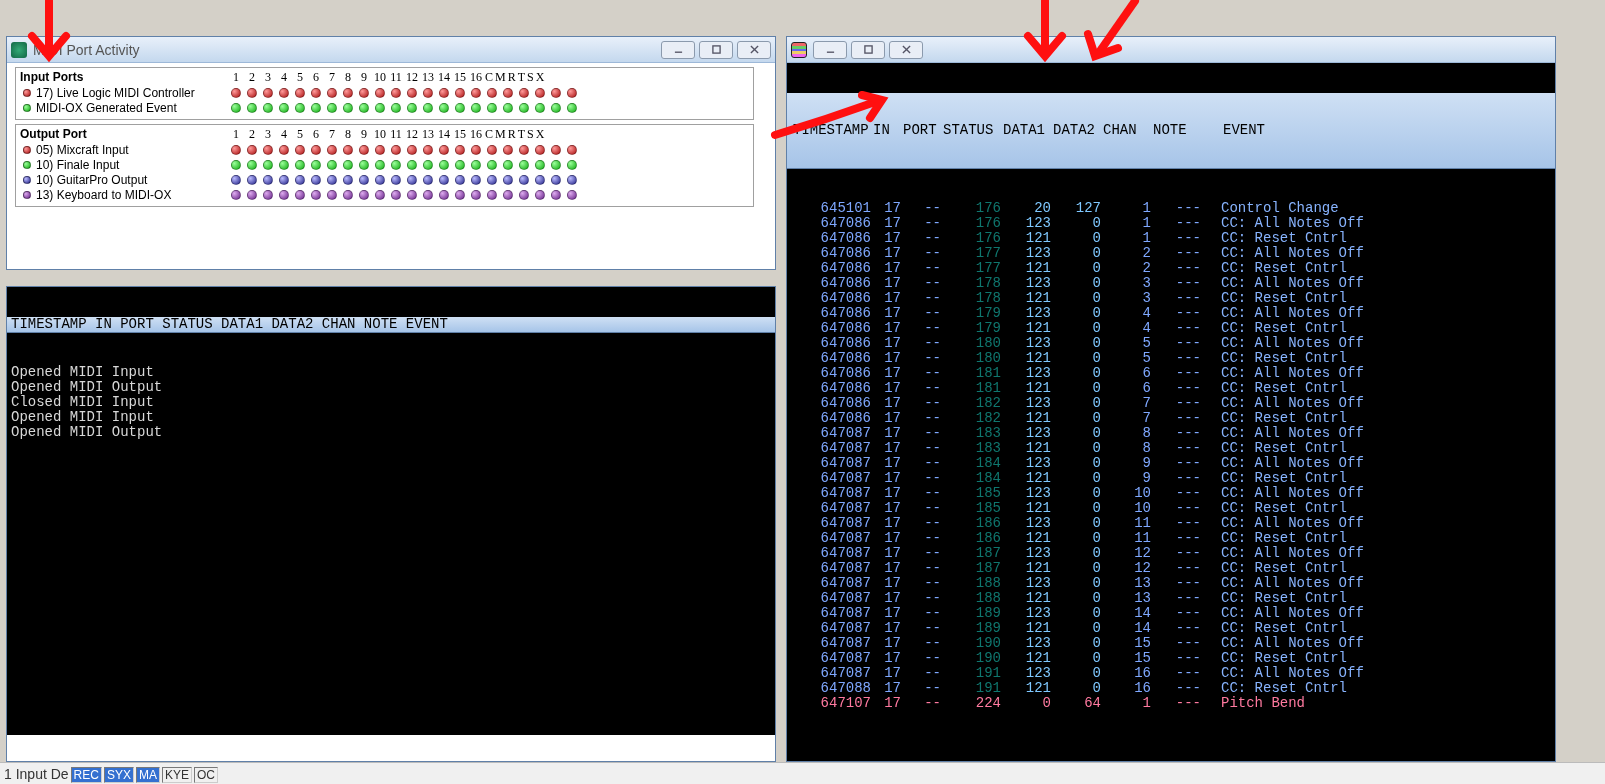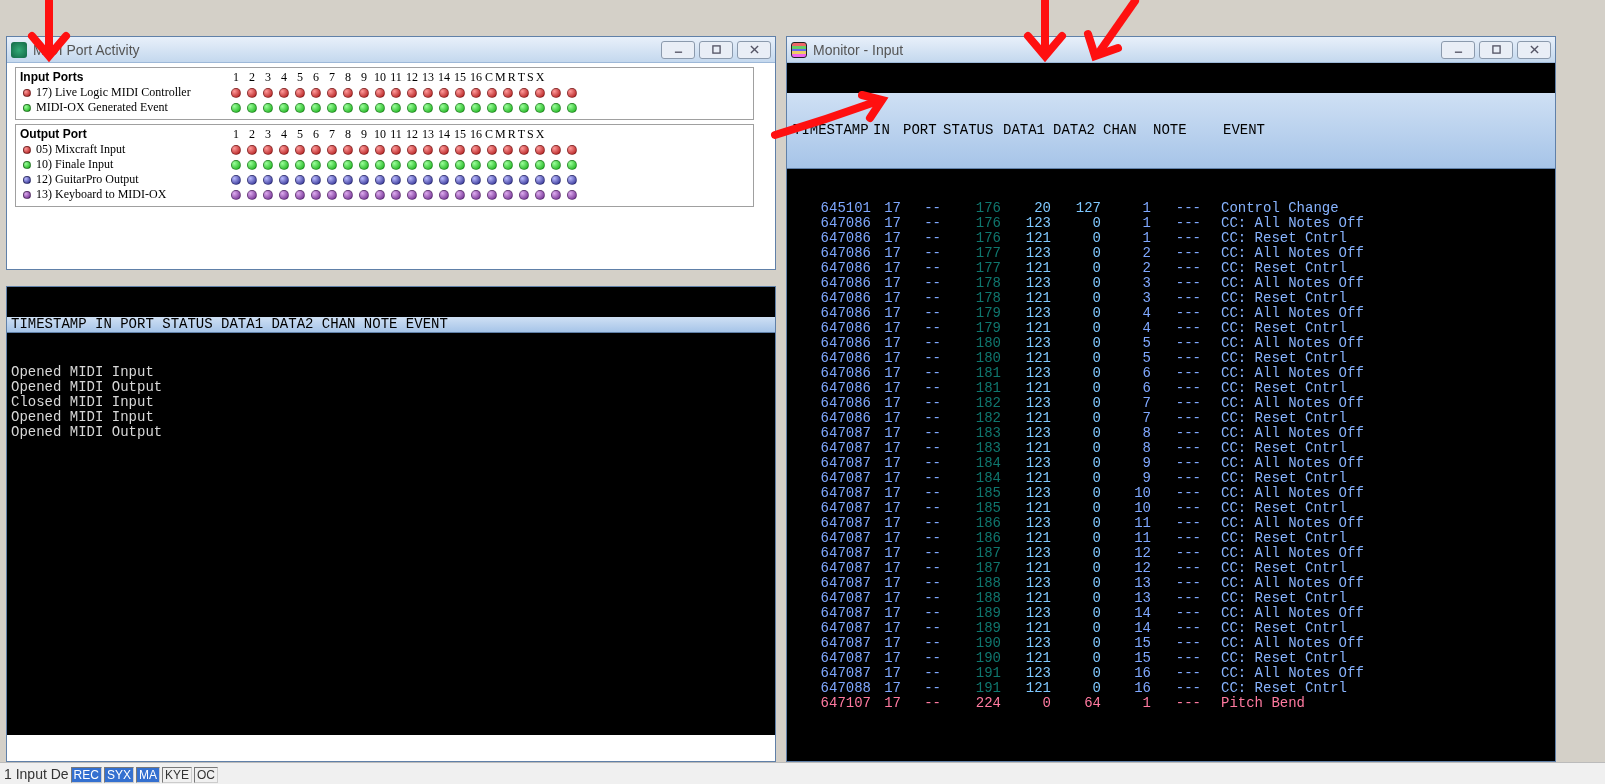--- a/index.html
+++ b/index.html
@@ -67,21 +67,21 @@
 .port-row { display:flex; align-items:center; height:15px; }
 .port-led {
   width:8px; height:8px; border-radius:50%; display:inline-block;
   margin:0 5px 0 3px;
   border:1px solid rgba(0,0,0,.4);
 }
 .led-red { background: radial-gradient(circle at 30% 30%, #f99, #a11); }
 .led-green { background: radial-gradient(circle at 30% 30%, #9f9, #1a1); }
 .led-blue { background: radial-gradient(circle at 30% 30%, #bbf, #228); }
 .led-purple { background: radial-gradient(circle at 30% 30%, #dae, #628); }
-.port-label { width:192px;font-family:Liberation Serif, serif; }
+.port-label { width:192px; }
 .port-grid { display:flex; }
 .port-grid .dot {
   width:16px; display:flex; align-items:center; justify-content:center;
 }
 .port-grid .dot i {
   width:10px; height:10px; border-radius:50%; display:inline-block;
   border:1px solid rgba(0,0,0,.3);
 }
 
 
@@ -501,21 +501,21 @@
               <span class="dot">
                 <i style="background: radial-gradient(circle at 30% 30%, rgb(153, 255, 153), rgb(17, 170, 17));"></i>
               </span>
               <span class="dot">
                 <i style="background: radial-gradient(circle at 30% 30%, rgb(153, 255, 153), rgb(17, 170, 17));"></i>
               </span>
             </span>
           </div>
           <div class="port-row">
             <span class="port-led led-blue"></span>
-            <span class="port-label">12) GuitarPro Output</span>
+            <span class="port-label">10) GuitarPro Output</span>
             <span class="port-grid">
               <span class="dot">
                 <i style="background: radial-gradient(circle at 30% 30%, rgb(187, 187, 255), rgb(34, 34, 136));"></i>
               </span>
               <span class="dot">
                 <i style="background: radial-gradient(circle at 30% 30%, rgb(187, 187, 255), rgb(34, 34, 136));"></i>
               </span>
               <span class="dot">
                 <i style="background: radial-gradient(circle at 30% 30%, rgb(187, 187, 255), rgb(34, 34, 136));"></i>
               </span>
@@ -658,21 +658,20 @@
 <div class="window" style="left:6px; top:286px; width:770px; height:476px;">
   <div class="monitor-body">
     <div class="mon-header">TIMESTAMP IN PORT STATUS DATA1 DATA2 CHAN NOTE EVENT</div>
     <div class="mon-lines" id="mon-out-lines"><div>Opened MIDI Input</div><div>Opened MIDI Output</div><div>Closed MIDI Input</div><div>Opened MIDI Input</div><div>Opened MIDI Output</div></div>
   </div>
 </div>
 
 <div class="window" style="left:786px; top:36px; width:770px; height:726px;">
   <div class="title-bar">
     <span class="title-icon bars"></span>
-    <span class="title-text">Monitor - Input</span>
     <div class="win-btns">
       <div class="win-btn">
           <svg viewBox="0 0 10 10">
             <line x1="1" y1="8" x2="9" y2="8"></line>
           </svg>
         </div>
       <div class="win-btn">
           <svg viewBox="0 0 10 10">
             <rect x="1" y="1" width="8" height="8"></rect>
           </svg>

